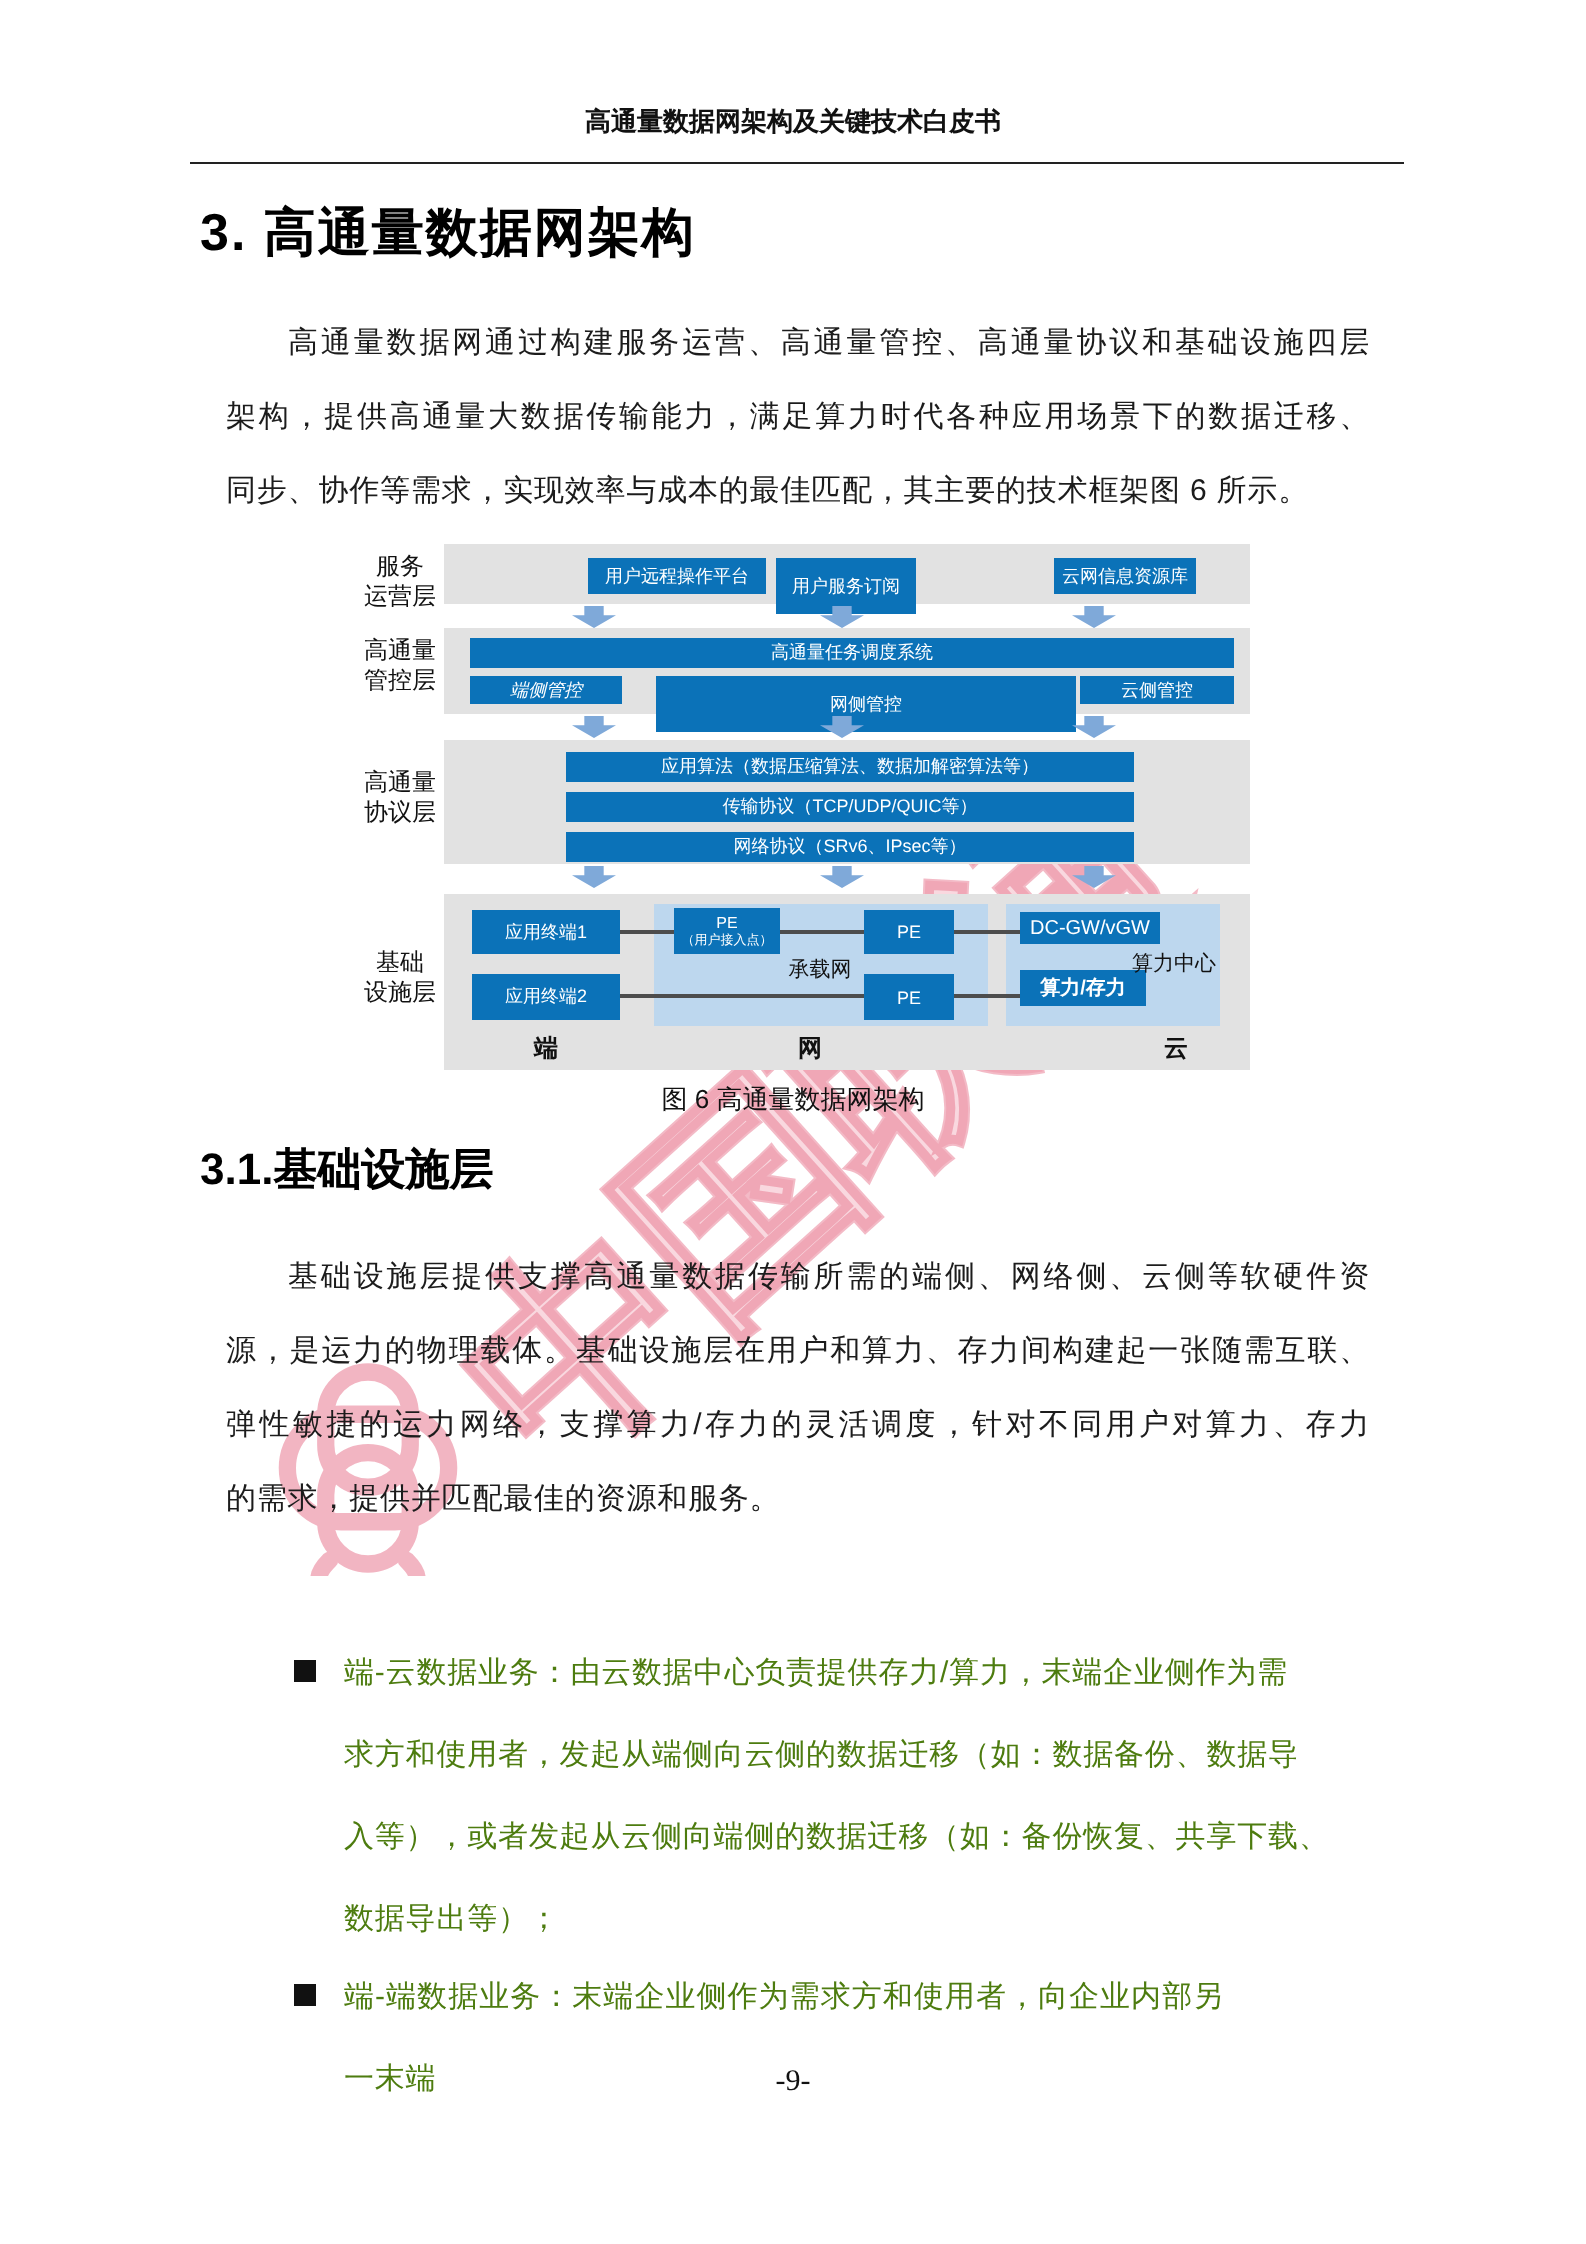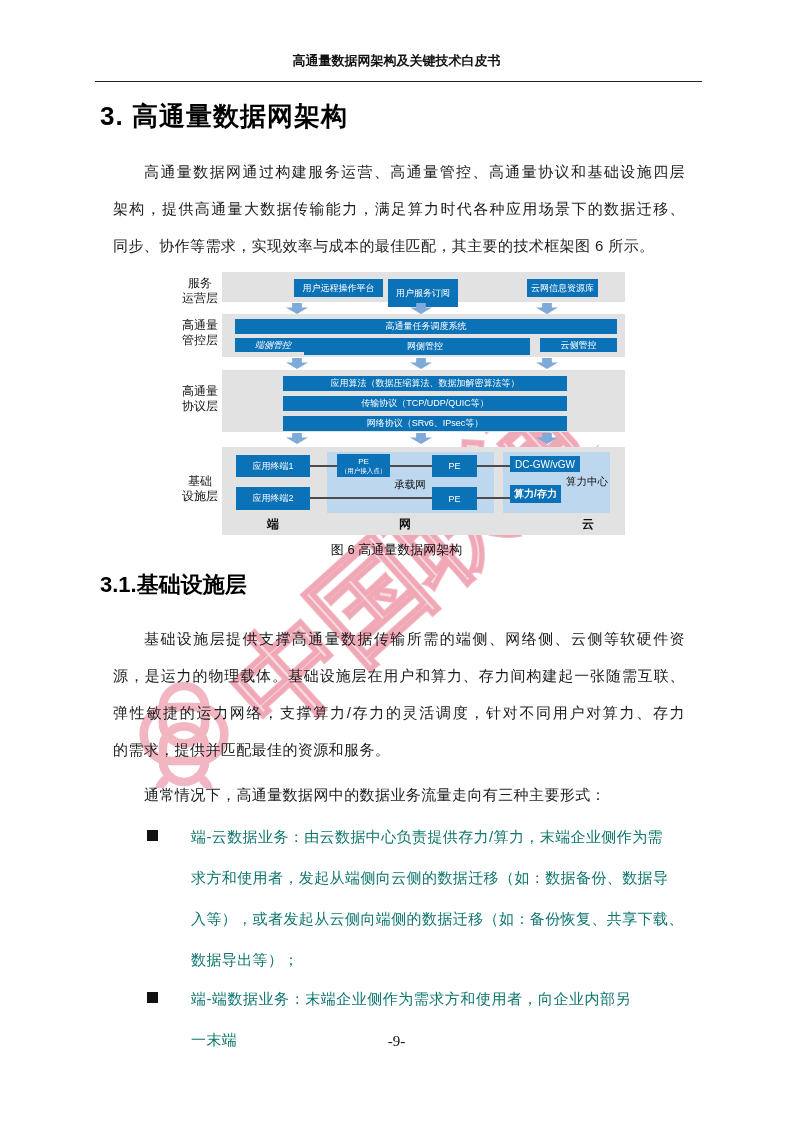--- a/index.html
+++ b/index.html
@@ -28,21 +28,21 @@
   
   .h1{position:absolute;left:100px;top:99px;font-size:26px;font-weight:bold;color:#000;
     letter-spacing:1px;z-index:1;}
   .h2{position:absolute;left:100px;top:570px;font-size:22px;font-weight:bold;color:#000000;z-index:1;}
   
   .para{position:absolute;left:113px;width:572px;z-index:1;font-size:15px;color:#1c1c1c;}
   .para .ln{height:37px;line-height:37px;text-align:justify;text-align-last:justify;
     letter-spacing:0.4px;white-space:nowrap;}
   .para .ln.first{padding-left:31px;}
   .para .ln.last{text-align-last:left;white-space:normal;}
-  .blt-text{position:absolute;left:191px;width:440px;z-index:1;font-size:15px;color:#0f766e;}
+  .blt-text{position:absolute;left:172px;width:440px;z-index:1;font-size:15px;color:#4d7c0f;}
   .blt-text .ln{height:41px;line-height:41px;text-align:justify;text-align-last:justify;
     letter-spacing:0.4px;white-space:nowrap;}
   .blt-text .ln.last{text-align-last:left;white-space:normal;}
   .blt-sq{position:absolute;left:147px;width:11px;height:11px;background:#111;z-index:1;}
   .pgnum{position:absolute;top:1033px;left:0;width:100%;text-align:center;z-index:1;
     font-family:"Liberation Serif","DejaVu Serif",serif;font-size:15px;color:#111;}
   
   .fig{position:absolute;left:178px;top:272px;width:447px;height:263px;z-index:1;}
   .band{position:absolute;left:44px;width:403px;background:#e2e2e2;}
   .lyr-label{position:absolute;left:0;width:44px;text-align:center;font-size:12px;
@@ -101,21 +101,21 @@
     <div class="arw" style="left:232px;top:31px;"></div>
     <div class="arw" style="left:358px;top:31px;"></div>
 
     <div class="lyr-label" style="top:46px;">
       <div>高通量</div>
       <div>管控层</div>
     </div>
     <div class="band" style="top:42px;height:43px;"></div>
     <div class="bx" style="left:57px;top:47px;width:382px;height:15px;">高通量任务调度系统</div>
     <div class="bx" style="left:57px;top:66px;width:76px;height:14px;font-style:italic;">端侧管控</div>
-    <div class="bx" style="left:126px;top:66px;width:210px;height:17px;padding-left:16px;">网侧管控</div>
+    <div class="bx" style="left:150px;top:66px;width:210px;height:28px;">网侧管控</div>
     <div class="bx" style="left:362px;top:66px;width:77px;height:14px;">云侧管控</div>
     <div class="arw" style="left:108px;top:86px;"></div>
     <div class="arw" style="left:232px;top:86px;"></div>
     <div class="arw" style="left:358px;top:86px;"></div>
 
     <div class="lyr-label" style="top:112px;">
       <div>高通量</div>
       <div>协议层</div>
     </div>
     <div class="band" style="top:98px;height:62px;"></div>
@@ -145,42 +145,39 @@
 
     <div class="bx" style="left:159px;top:182px;width:53px;height:23px;flex-direction:column;line-height:9px;">
       <div style="font-size:8px;">PE</div>
       <div style="font-size:6.5px;">（用户接入点）</div>
     </div>
     <div class="bx" style="left:254px;top:183px;width:45px;height:22px;">PE</div>
     <div class="bx" style="left:254px;top:215px;width:45px;height:23px;">PE</div>
     <div class="fig-small-label" style="left:172px;top:206px;width:120px;text-align:center;">承载网</div>
 
     <div class="bx" style="left:332px;top:184px;width:70px;height:16px;font-size:10px;">DC-GW/vGW</div>
-    <div class="bx" style="left:332px;top:213px;width:51px;height:18px;font-size:10px;font-weight:bold;">算力/存力</div>
+    <div class="bx" style="left:332px;top:213px;width:63px;height:18px;font-size:10px;font-weight:bold;">算力/存力</div>
     <div class="fig-small-label" style="left:352px;top:203px;width:78px;text-align:right;">算力中心</div>
 
     <div class="enw" style="left:80px;top:244px;">端</div>
     <div class="enw" style="left:212px;top:244px;">网</div>
     <div class="enw" style="left:395px;top:244px;">云</div>
   </div>
 
   <div class="caption">图 6 高通量数据网架构</div>
 
   <div class="h2">3.1.基础设施层</div>
 
   <div class="para" style="top:620px;">
     <div class="ln first">基础设施层提供支撑高通量数据传输所需的端侧、网络侧、云侧等软硬件资</div>
     <div class="ln">源，是运力的物理载体。基础设施层在用户和算力、存力间构建起一张随需互联、</div>
     <div class="ln">弹性敏捷的运力网络，支撑算力/存力的灵活调度，针对不同用户对算力、存力</div>
     <div class="ln last">的需求，提供并匹配最佳的资源和服务。</div>
   </div>
 
-  <div class="para" style="top:776px;">
-    <div class="ln first last">通常情况下，高通量数据网中的数据业务流量走向有三种主要形式：</div>
-  </div>
 
   <div class="blt-sq" style="top:830px;"></div>
   <div class="blt-text" style="top:816px;">
     <div class="ln">端-云数据业务：由云数据中心负责提供存力/算力，末端企业侧作为需</div>
     <div class="ln">求方和使用者，发起从端侧向云侧的数据迁移（如：数据备份、数据导</div>
     <div class="ln">入等），或者发起从云侧向端侧的数据迁移（如：备份恢复、共享下载、</div>
     <div class="ln last">数据导出等）；</div>
   </div>
 
   <div class="blt-sq" style="top:992px;"></div>

